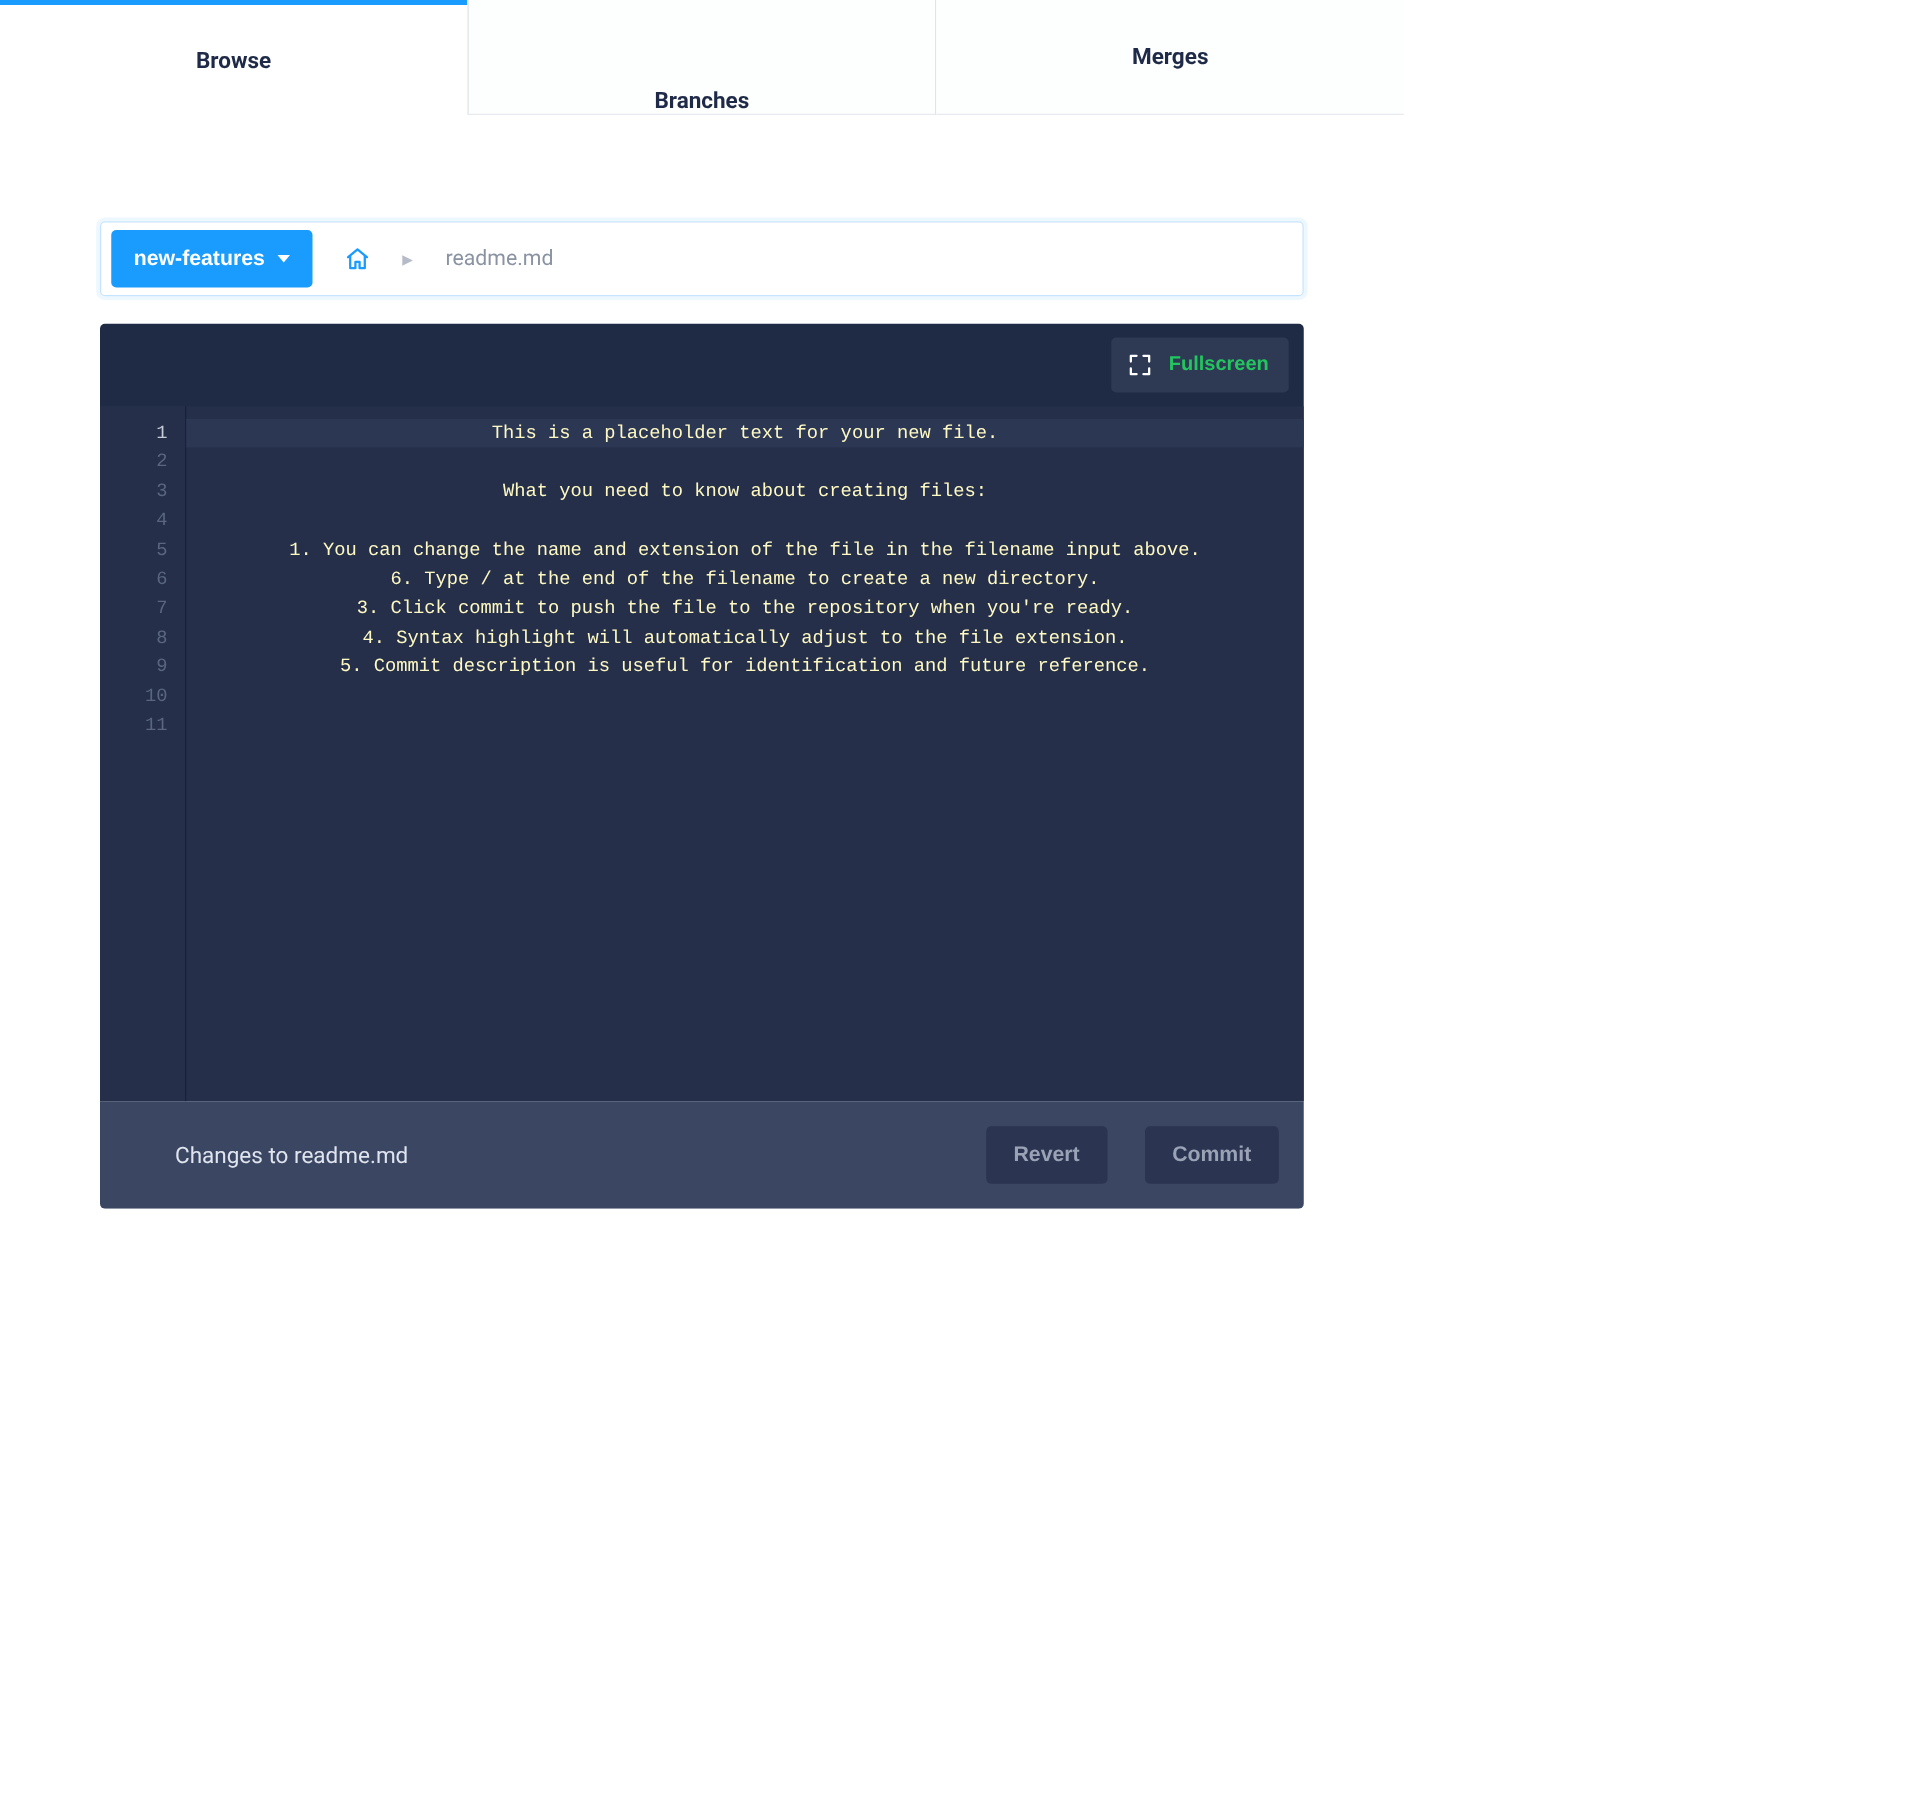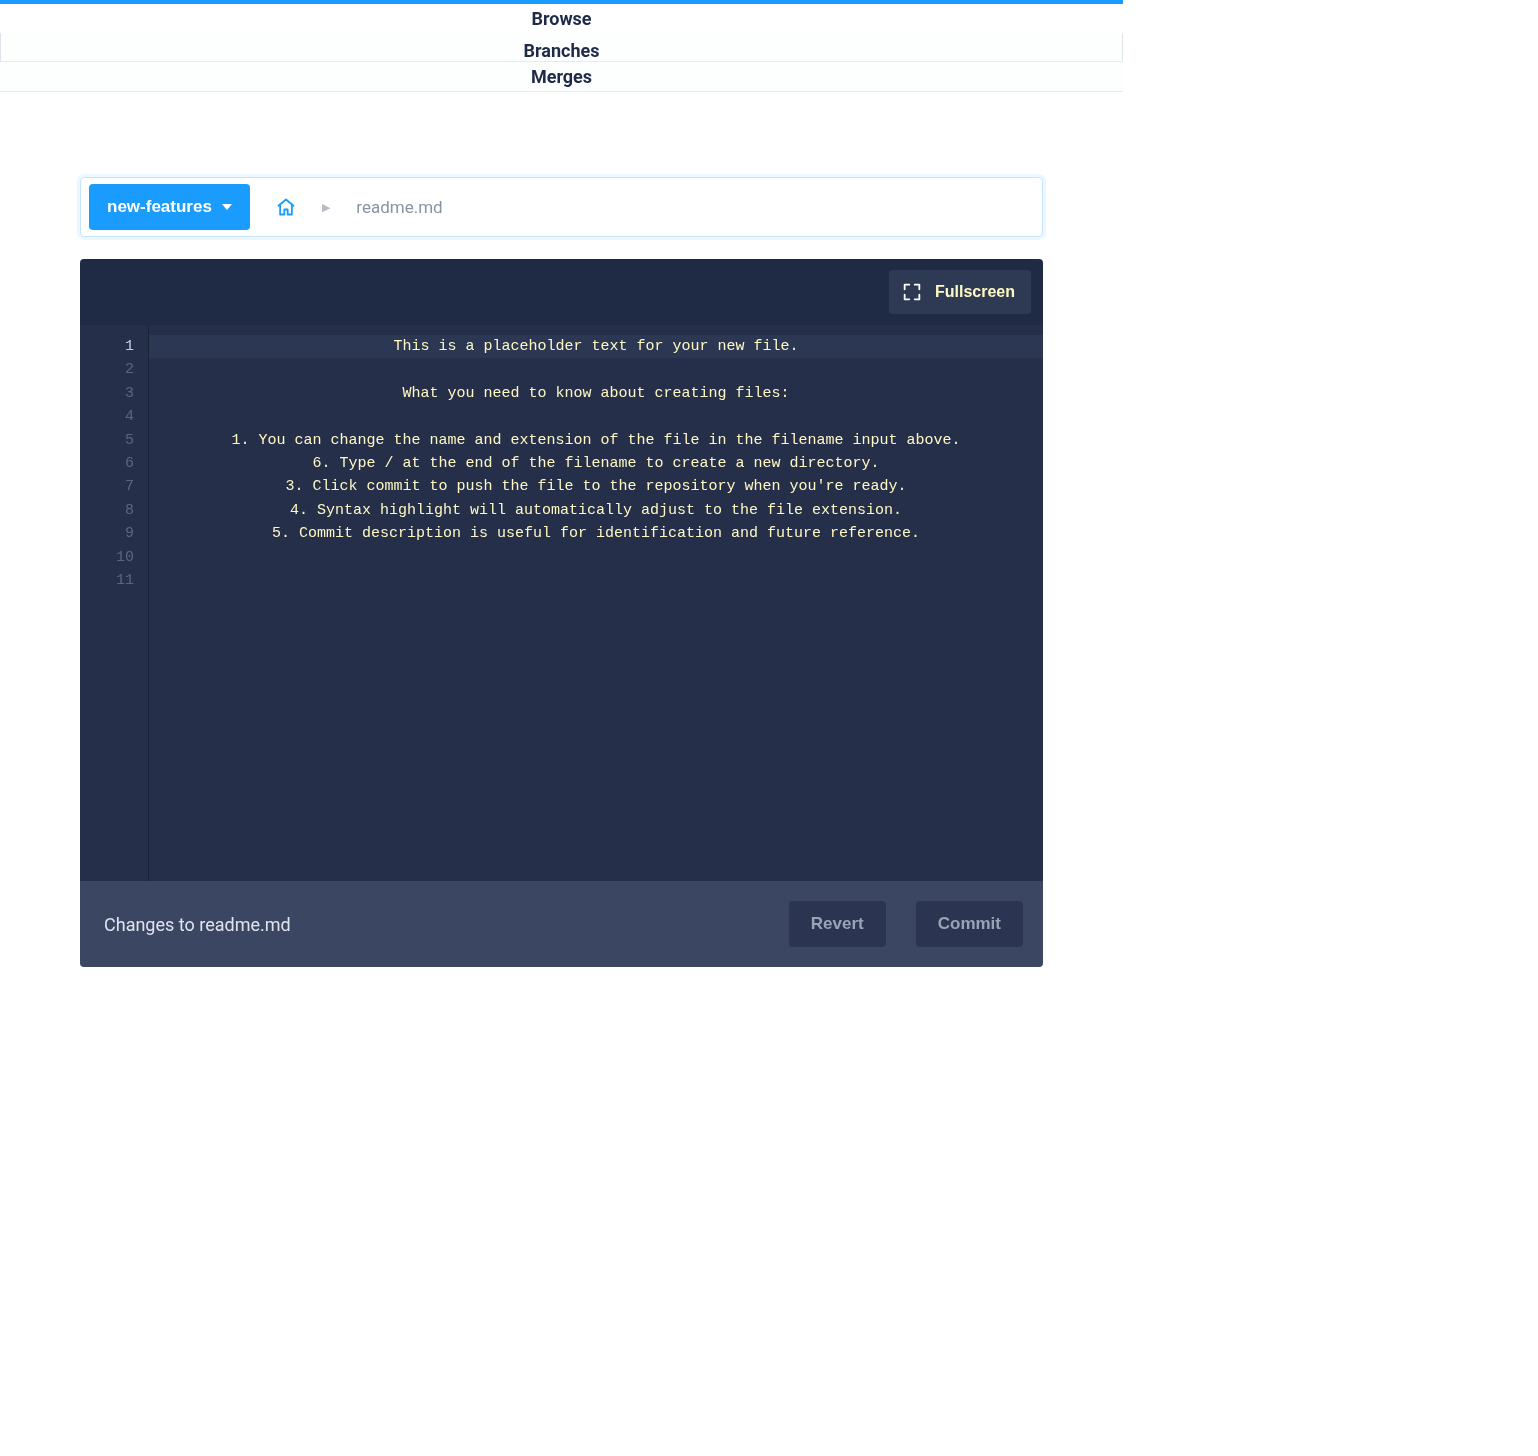--- a/index.html
+++ b/index.html
@@ -10,21 +10,20 @@
     width: 1538px;
   }
   .wrapper { transform: scale(1); transform-origin: top left; }
   .scale-box { width: 1123px; }
 
   
   .tabs {
     display: flex;
     height: 92px;
     position: relative;
-    flex-direction: column;
   }
   .tab {
     flex: 1;
     display: flex;
     align-items: center;
     justify-content: center;
     font-size: 18px;
     font-weight: 700;
     color: #1e2a47;
     cursor: pointer;
@@ -94,21 +93,21 @@
   .editor-top {
     height: 66px;
     display: flex;
     align-items: center;
     justify-content: flex-end;
     padding: 0 12px;
   }
   .fullscreen-btn {
     background: #2e3954;
     border: none;
-    color: #fef9c3;
+    color: #22c55e;
     border-radius: 4px;
     height: 44px;
     padding: 0 16px 0 12px;
     display: inline-flex;
     align-items: center;
     gap: 12px;
     font-size: 16px;
     font-weight: 700;
     cursor: pointer;
   }
@@ -154,21 +153,21 @@
     background: #2c3754;
     z-index: 0;
   }
 
   
   .editor-footer {
     background: #3a4662;
     display: flex;
     align-items: center;
     justify-content: space-between;
-    padding: 0 20px 0 24px;
+    padding: 0 20px 0 60px;
     height: 86px;
     border-radius: 0 0 4px 4px;
   }
   .changes-text {
     color: #dfe4ee;
     font-size: 18px;
   }
   .footer-actions { display: flex; gap: 30px; }
   .footer-btn {
     background: #2b3551;

